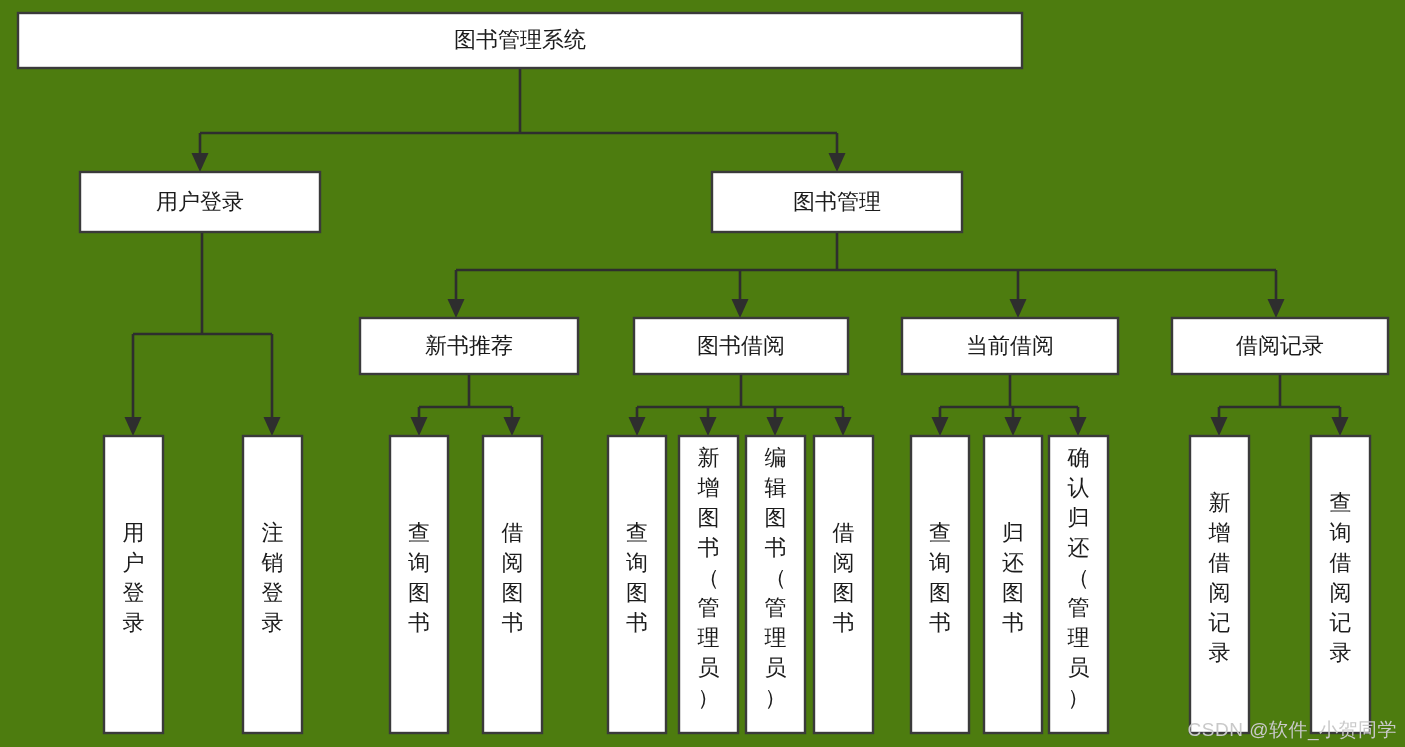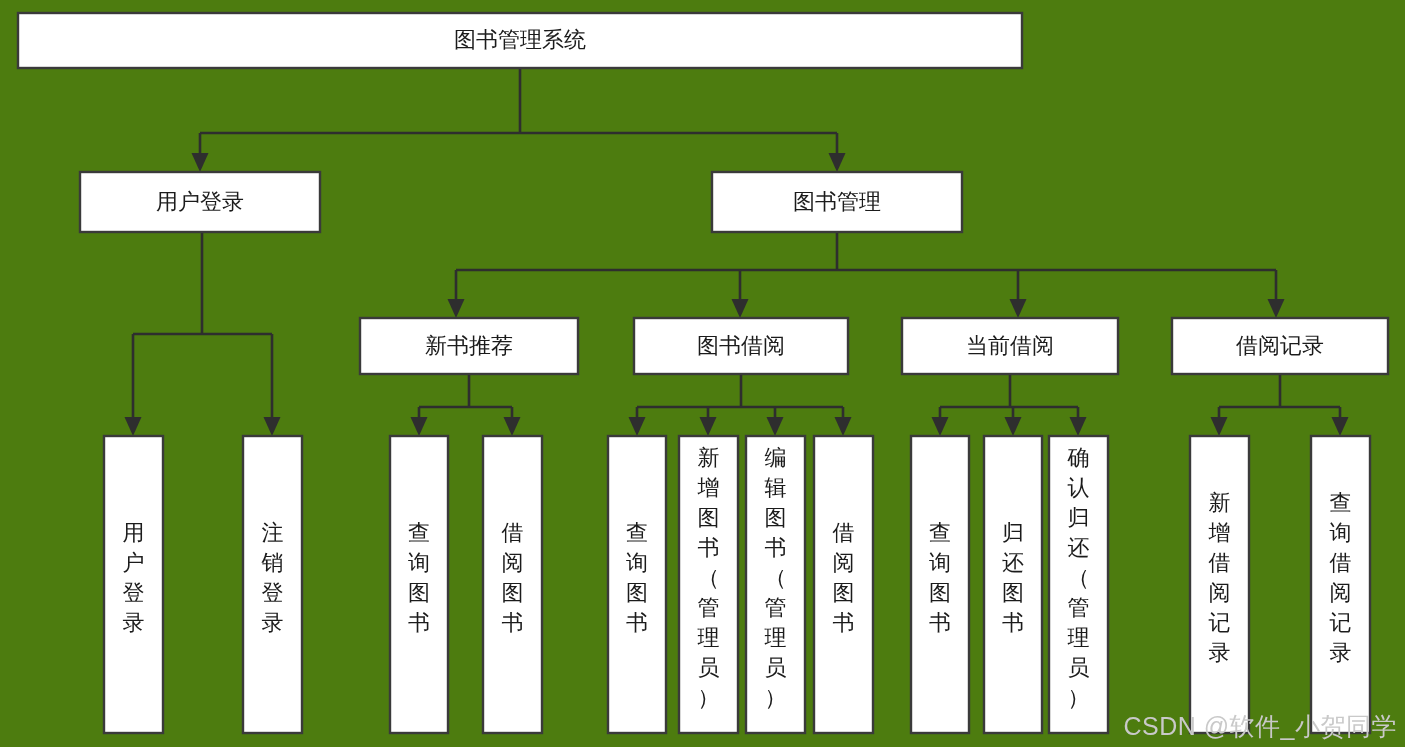--- a/index.html
+++ b/index.html
@@ -53,21 +53,21 @@
   }
   .arrow-head {
     fill: #2e2e2e;
     stroke: none;
   }
   .watermark {
     position: absolute;
     right: 8px;
     bottom: 4px;
     font-family: "Liberation Sans", "DejaVu Sans", sans-serif;
-    font-size: 25px;
+    font-size: 19px;
     color: #c9c9c9;
     white-space: nowrap;
     letter-spacing: 0.5px;
     user-select: none;
   }
 </style>
 </head>
 <body>
 
 <div id="diagram-root">

